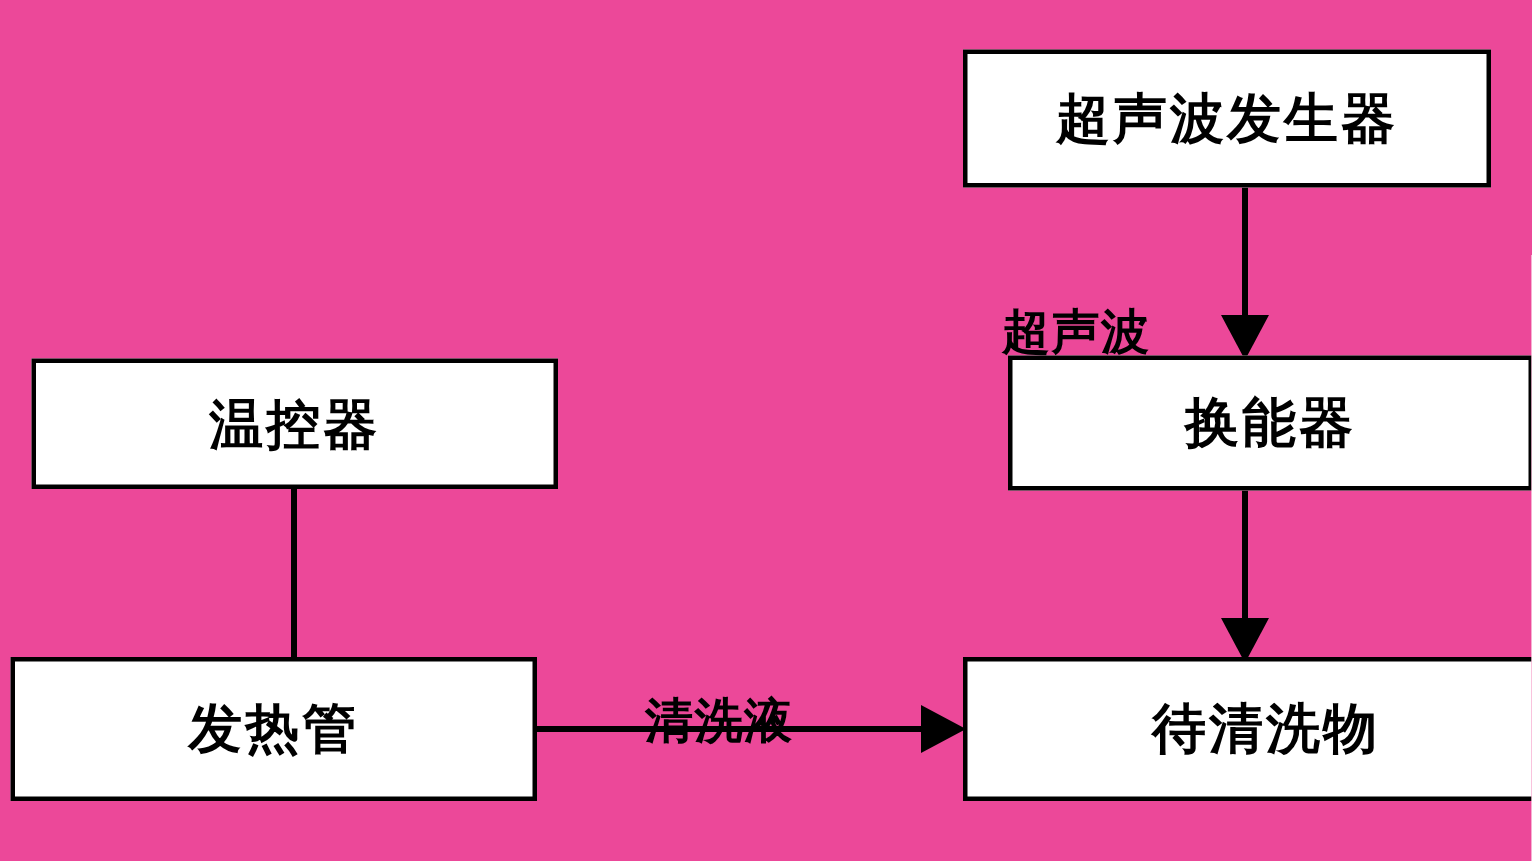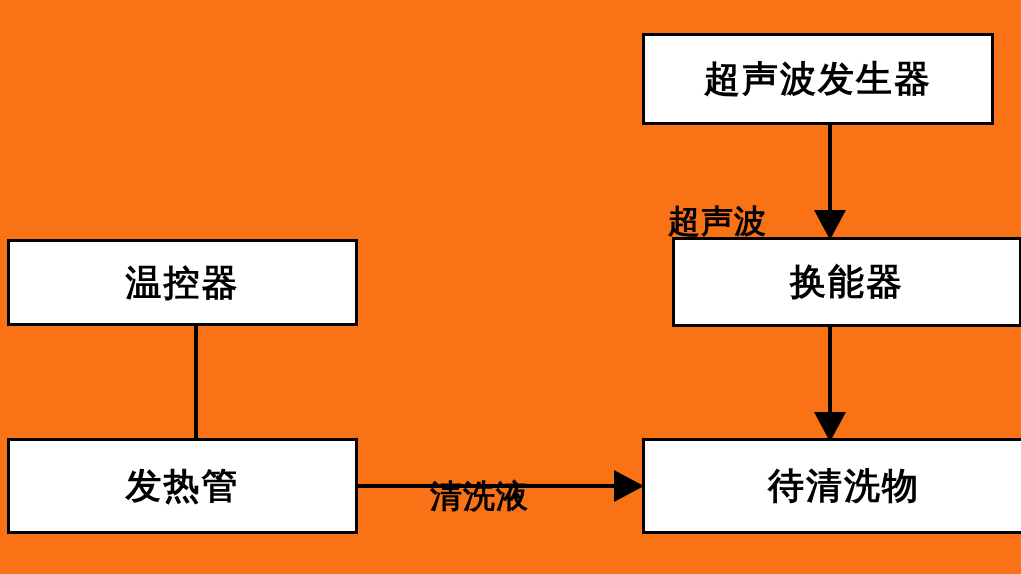--- a/index.html
+++ b/index.html
@@ -4,21 +4,21 @@
 <style>
   html, body {
     margin: 0;
     padding: 0;
     background: #ffffff;
   }
   #canvas {
     position: relative;
     width: 1021px;
     height: 574px;
-    background: #f97316;
+    background: #ec4899;
     overflow: hidden;
     font-family: "Liberation Serif", "DejaVu Serif", serif;
   }
   .node {
     position: absolute;
     box-sizing: border-box;
     border: 3px solid #000000;
     background: #ffffff;
     display: flex;
     align-items: center;
@@ -87,26 +87,26 @@
   </div>
 
   <div class="node" style="left:644px; top:237px; width:350px; height:90px;margin-left:28px;">
     <span class="node-label">换能器</span>
   </div>
 
   <div class="node" style="left:642px; top:438px; width:404px; height:96px;">
     <span class="node-label">待清洗物</span>
   </div>
 
-  <div class="node" style="left:7px; top:239px; width:351px; height:87px;">
+  <div class="node" style="left:21px; top:239px; width:351px; height:87px;">
     <span class="node-label">温控器</span>
   </div>
 
   <div class="node" style="left:7px; top:438px; width:351px; height:96px;">
     <span class="node-label">发热管</span>
   </div>
 
   <div class="edge-label" style="left:668px; top:157px;">超声波</div>
 
 
-  <div class="edge-label" style="left:430px; top:432px;">清洗液</div>
+  <div class="edge-label" style="left:430px; top:416px;">清洗液</div>
 
 </div>
 
 </body></html>

